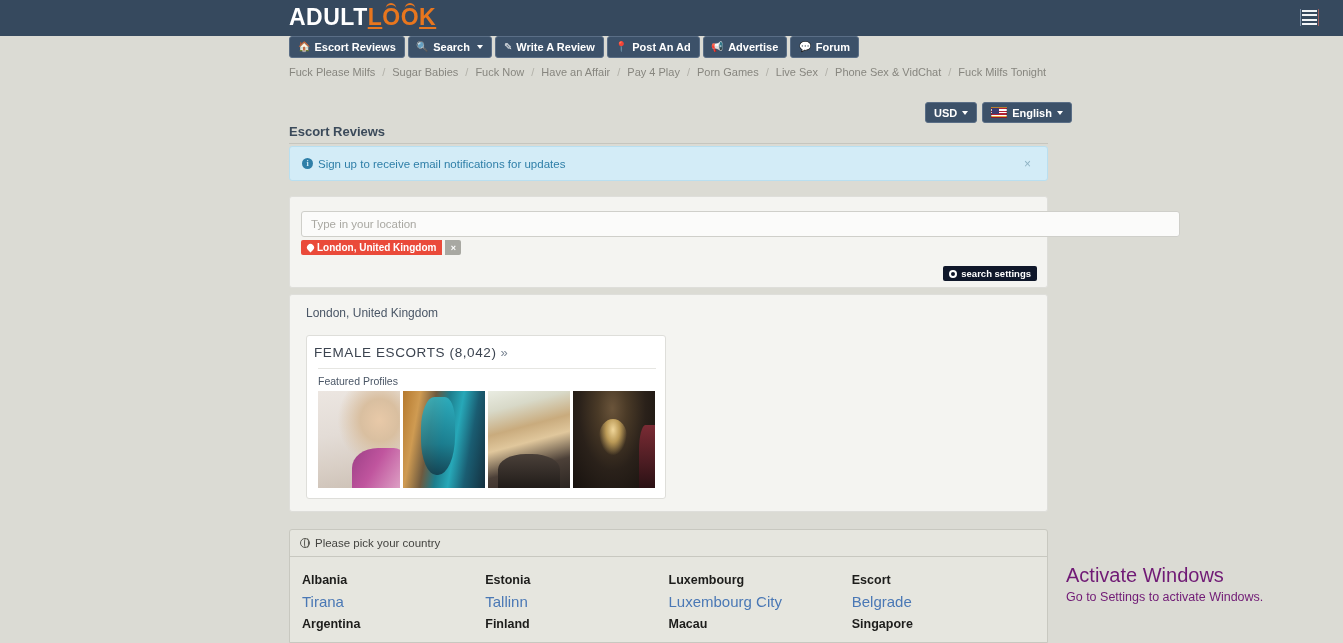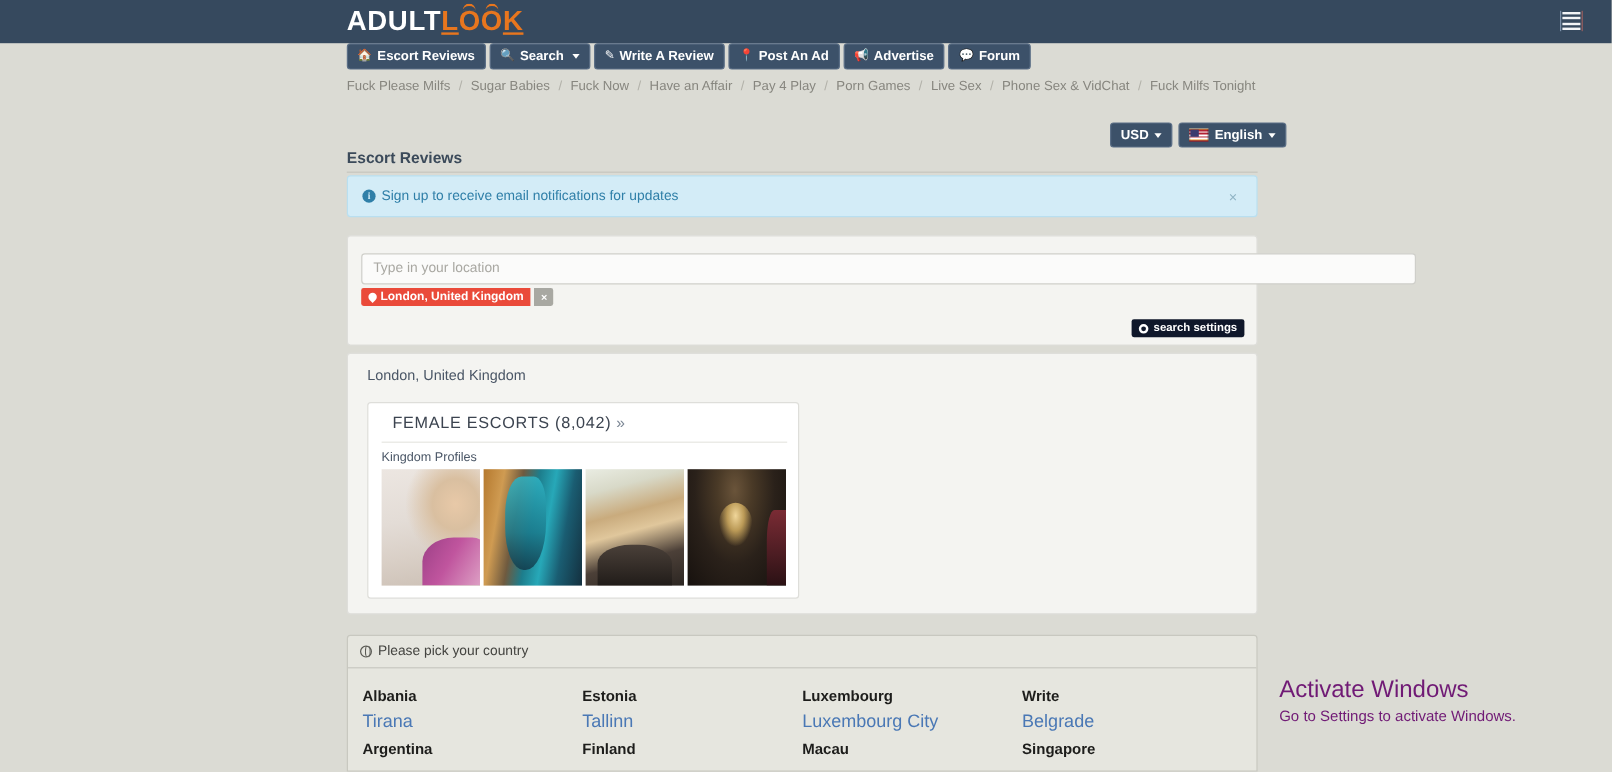--- a/index.html
+++ b/index.html
@@ -254,21 +254,21 @@
     font-size: 12px; color: #4a5666;
   }
   .escortcard {
     position: absolute; left: 16px; top: 40px;
     width: 360px; height: 164px;
     background: #ffffff;
     border: 1px solid #dededa;
     border-radius: 3px;
   }
   .escortcard .cardtitle {
-    position: absolute; left: 20px; top: 9px;
+    position: absolute; left: 7px; top: 9px;
     font-size: 13.5px; color: #3c4450;
     letter-spacing: 0.6px;
     display: flex; align-items: baseline; gap: 4px;
     cursor: pointer;
   }
   .escortcard .cardtitle .chev {
     color: #7c8795; font-size: 13px;
   }
   .cardrule {
     position: absolute; left: 11px; top: 32px;
@@ -491,42 +491,42 @@
 </div>
 
 <div class="resultpanel">
   <div class="resultcity">London, United Kingdom</div>
   <div class="escortcard">
     <div class="cardtitle">
       <span>FEMALE ESCORTS (8,042)</span>
       <span class="chev">»</span>
     </div>
     <div class="cardrule"></div>
-    <div class="featlabel">Kingdom Profiles</div>
+    <div class="featlabel">Featured Profiles</div>
     <div class="thumbrow">
       <div class="thumb t1"></div>
       <div class="thumb t2"></div>
       <div class="thumb t3"></div>
       <div class="thumb t4">
           <span class="edge"></span>
         </div>
     </div>
   </div>
 </div>
 
 <div class="countrypanel">
   <div class="countryhead">
     <span class="globe"></span>
     <span>Please pick your country</span>
   </div>
   <div class="countrygrid">
     <div class="cname">Albania</div>
     <div class="cname">Estonia</div>
     <div class="cname">Luxembourg</div>
-    <div class="cname">Write</div>
+    <div class="cname">Escort</div>
 
     <div class="ccity">Tirana</div>
     <div class="ccity">Tallinn</div>
     <div class="ccity">Luxembourg City</div>
     <div class="ccity">Belgrade</div>
 
     <div class="cname">Argentina</div>
     <div class="cname">Finland</div>
     <div class="cname">Macau</div>
     <div class="cname">Singapore</div>

